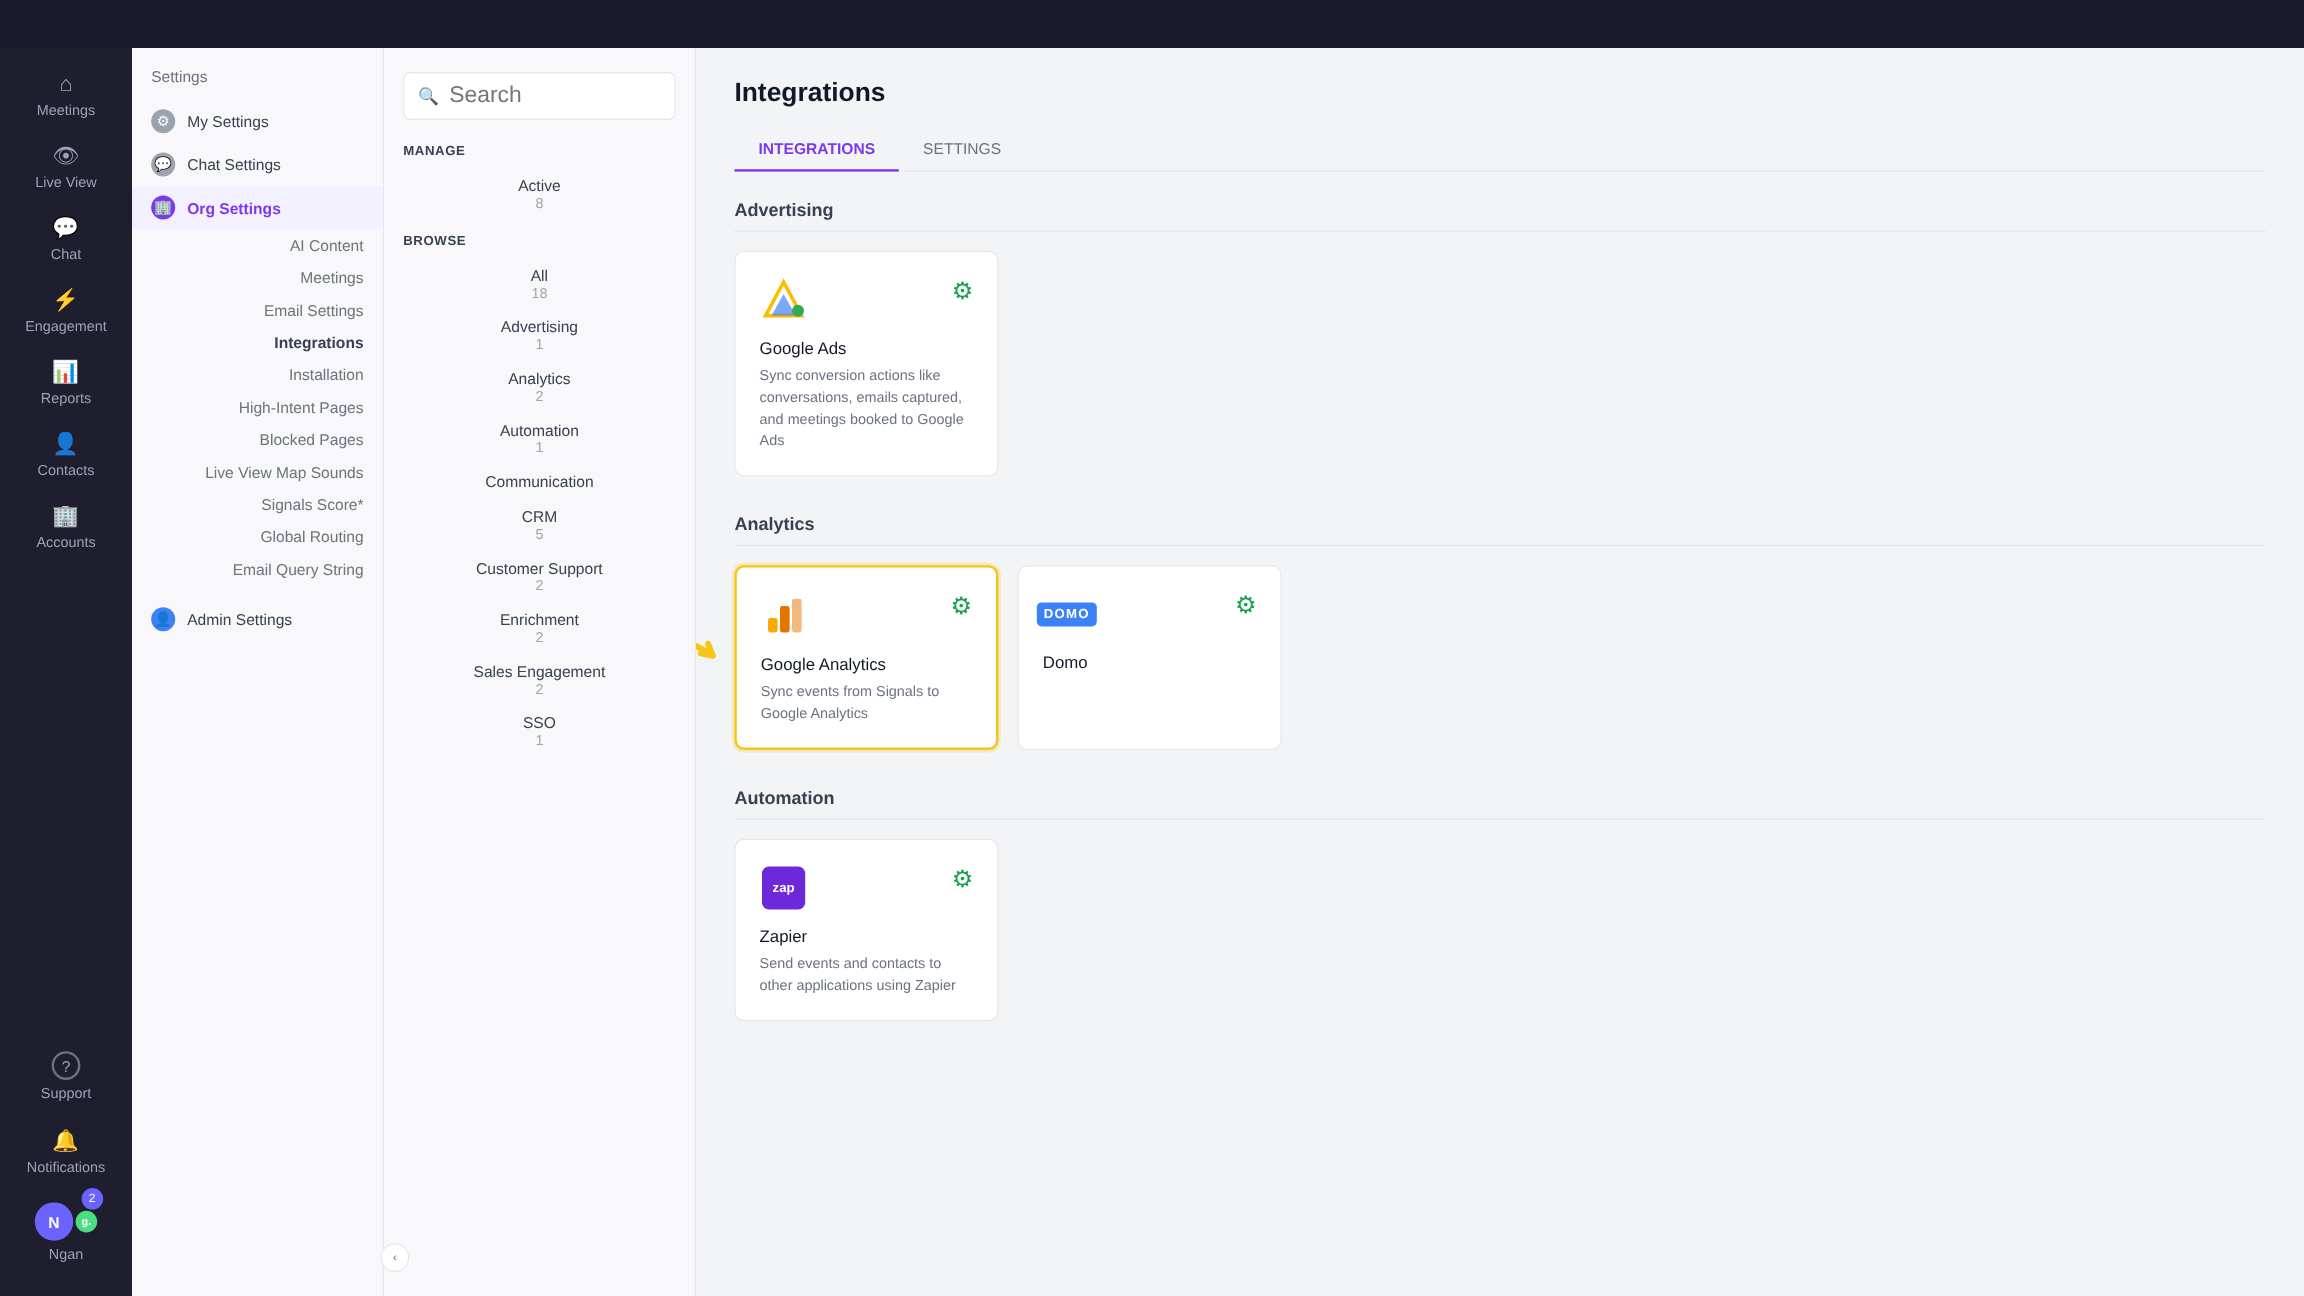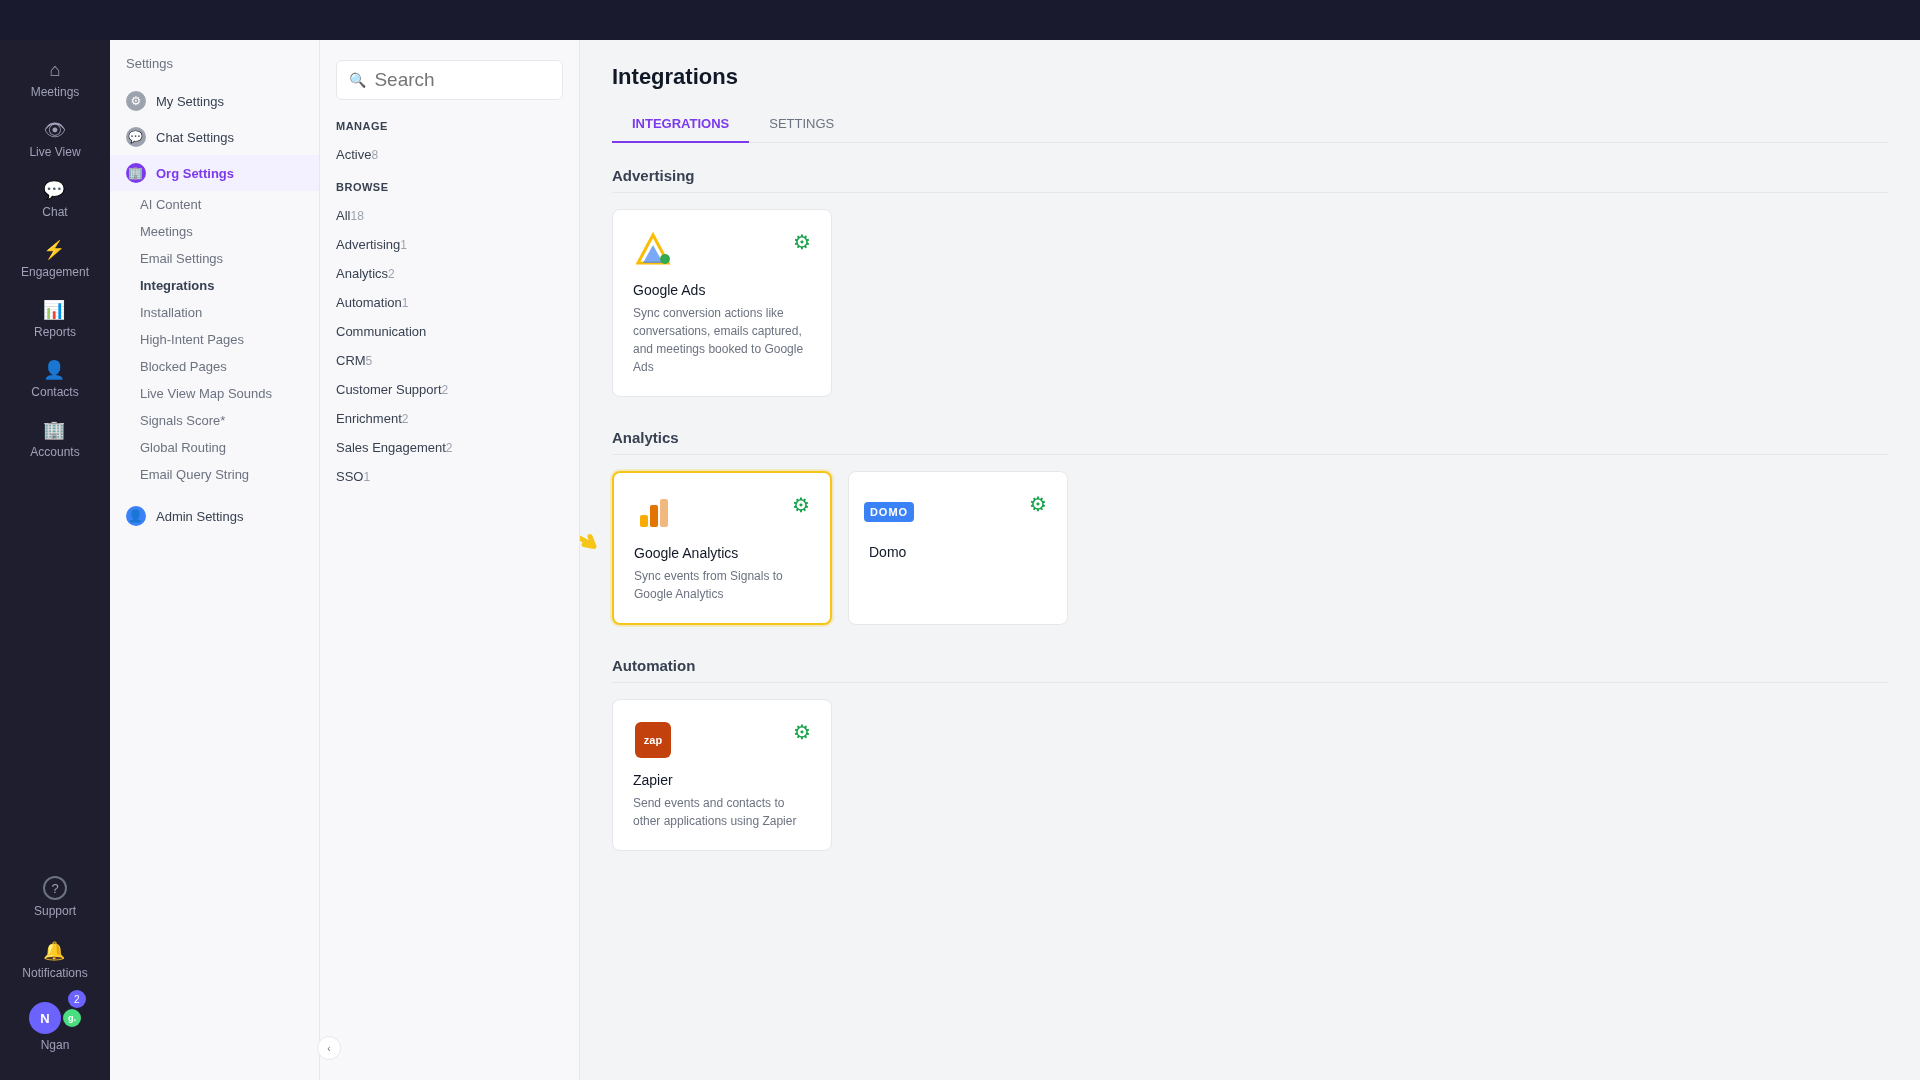--- a/index.html
+++ b/index.html
@@ -46,21 +46,21 @@
     .settings-item {
       display: flex; align-items: center; gap: 10px;
       padding: 8px 16px; cursor: pointer; color: #374151; font-size: 13px;
     }
     .settings-item.active { color: #7c3aed; font-weight: 600; background: #f3f0ff; }
     .settings-item .s-icon { width: 20px; height: 20px; border-radius: 50%; display: flex; align-items: center; justify-content: center; font-size: 12px; flex-shrink: 0; }
     .settings-item .s-icon.purple-bg { background: #7c3aed; color: #fff; }
     .settings-item .s-icon.gray-bg { background: #9ca3af; color: #fff; }
     .settings-item .s-icon.blue-bg { background: #3b82f6; color: #fff; }
     .settings-sub-item {
-      padding: 6px 16px 6px 30px; cursor: pointer; color: #6b7280; font-size: 13px;
+      padding: 6px 16px 6px 30px; cursor: pointer; color: #6b7280; font-size: 13px; text-align: right;
     }
     .settings-sub-item.active { color: #374151; font-weight: 600; }
 
     
     .main-content {
       margin-left: 320px;
       margin-top: 40px;
       flex: 1;
       display: flex;
       overflow: hidden;
@@ -73,21 +73,21 @@
     }
     .search-box {
       margin: 0 16px 20px;
       border: 1px solid #e5e7eb; border-radius: 6px;
       display: flex; align-items: center; padding: 8px 12px; background: #fff;
     }
     .search-box input { border: none; outline: none; font-size: 19px; color: #374151; width: 100%; background: transparent; }
     .filter-section-title { font-size: 11px; font-weight: 700; color: #374151; padding: 0 16px 8px; text-transform: uppercase; letter-spacing: 0.5px; }
     .filter-item {
       display: flex; align-items: center;
-      padding: 7px 16px; cursor: pointer; color: #374151; font-size: 13px;
+      padding: 7px 16px; cursor: pointer; color: #374151; font-size: 13px; flex-direction: column;
     }
     .filter-count { color: #9ca3af; font-size: 12px; }
 
     
     .content-area {
       flex: 1; overflow-y: auto; padding: 24px 32px; background: #f3f4f6;
     }
     .page-title { font-size: 22px; font-weight: 700; color: #111827; margin-bottom: 16px; }
     .page-tabs { display: flex; border-bottom: 1px solid #e5e7eb; margin-bottom: 24px; }
     .page-tab {
@@ -108,21 +108,21 @@
       box-shadow: 0 0 0 2px #f5c51840;
     }
     .card-header { display: flex; justify-content: space-between; align-items: flex-start; margin-bottom: 12px; }
     .card-logo { width: 40px; height: 40px; border-radius: 6px; display: flex; align-items: center; justify-content: center; font-size: 20px; }
     .card-gear { color: #16a34a; font-size: 20px; }
     .card-name { font-size: 14px; font-weight: 400; color: #111827; margin-bottom: 6px; }
     .card-desc { font-size: 12px; color: #6b7280; line-height: 1.5; }
     
     .domo-logo { background: #3b82f6; color: #fff; font-size: 11px; font-weight: 700; padding: 4px 6px; border-radius: 4px; letter-spacing: 1px; }
     
-    .zapier-logo { background: #c2410c; color: #fff; width: 36px; height: 36px; border-radius: 6px; display: flex; align-items: center; justify-content: center; font-size: 11px; font-weight: 700; }
+    .zapier-logo { background: #6d28d9; color: #fff; width: 36px; height: 36px; border-radius: 6px; display: flex; align-items: center; justify-content: center; font-size: 11px; font-weight: 700; }
 
     
     .arrow-annotation {
       position: absolute;
       left: -80px;
       top: 50%;
       transform: translateY(-50%);
       z-index: 10;
     }
     .arrow-svg { width: 90px; height: 60px; }

